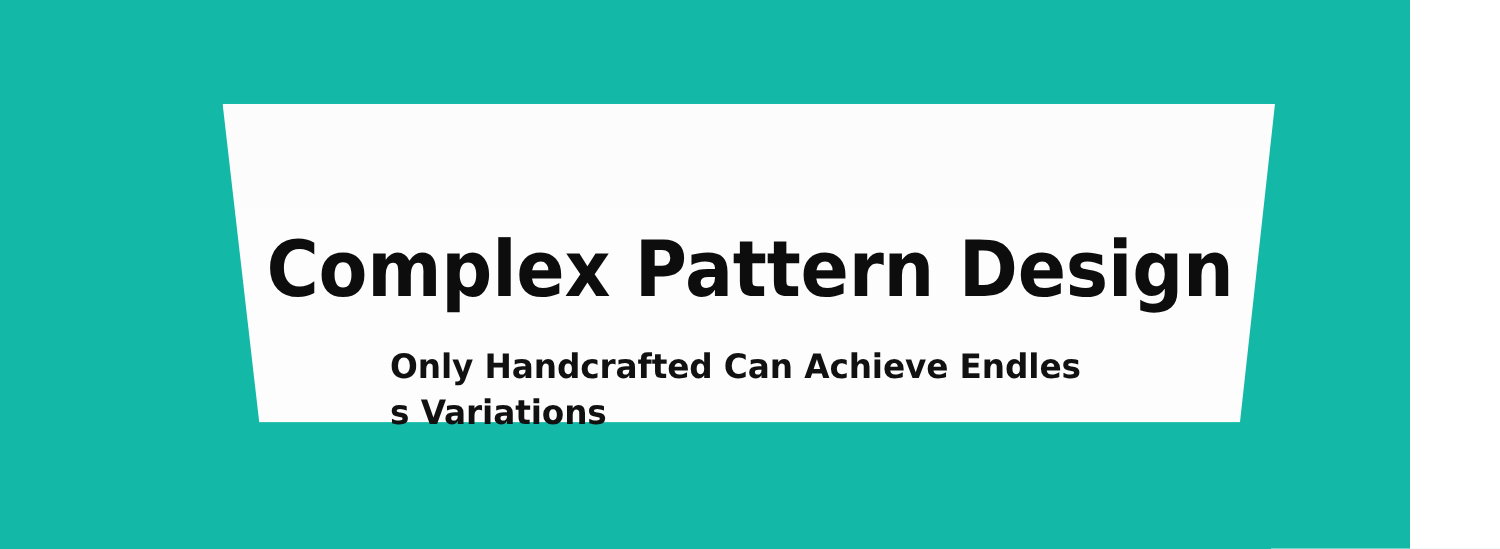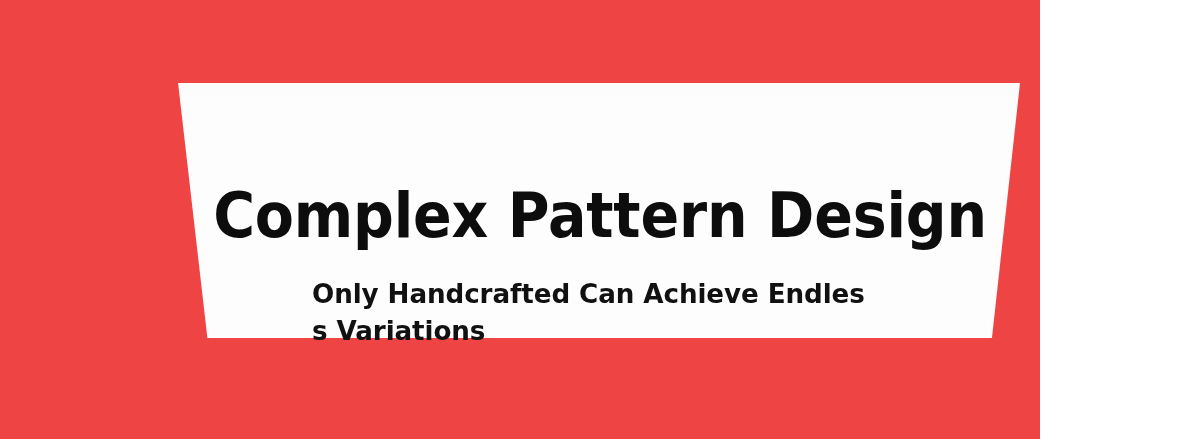--- a/index.html
+++ b/index.html
@@ -8,23 +8,23 @@
     padding: 0;
     background: #ffffff;
   }
   body {
     font-family: "DejaVu Sans", sans-serif;
     -webkit-font-smoothing: antialiased;
   }
 
   .canvas {
     position: relative;
-    width: 1040px;
+    width: 1128px;
     height: 439px;
-    background: #ef4444;
+    background: #14b8a6;
     overflow: hidden;
   }
 
   
   .panel-wash {
     position: absolute;
     left: 170px;
     top: 83px;
     width: 850px;
     height: 255px;

